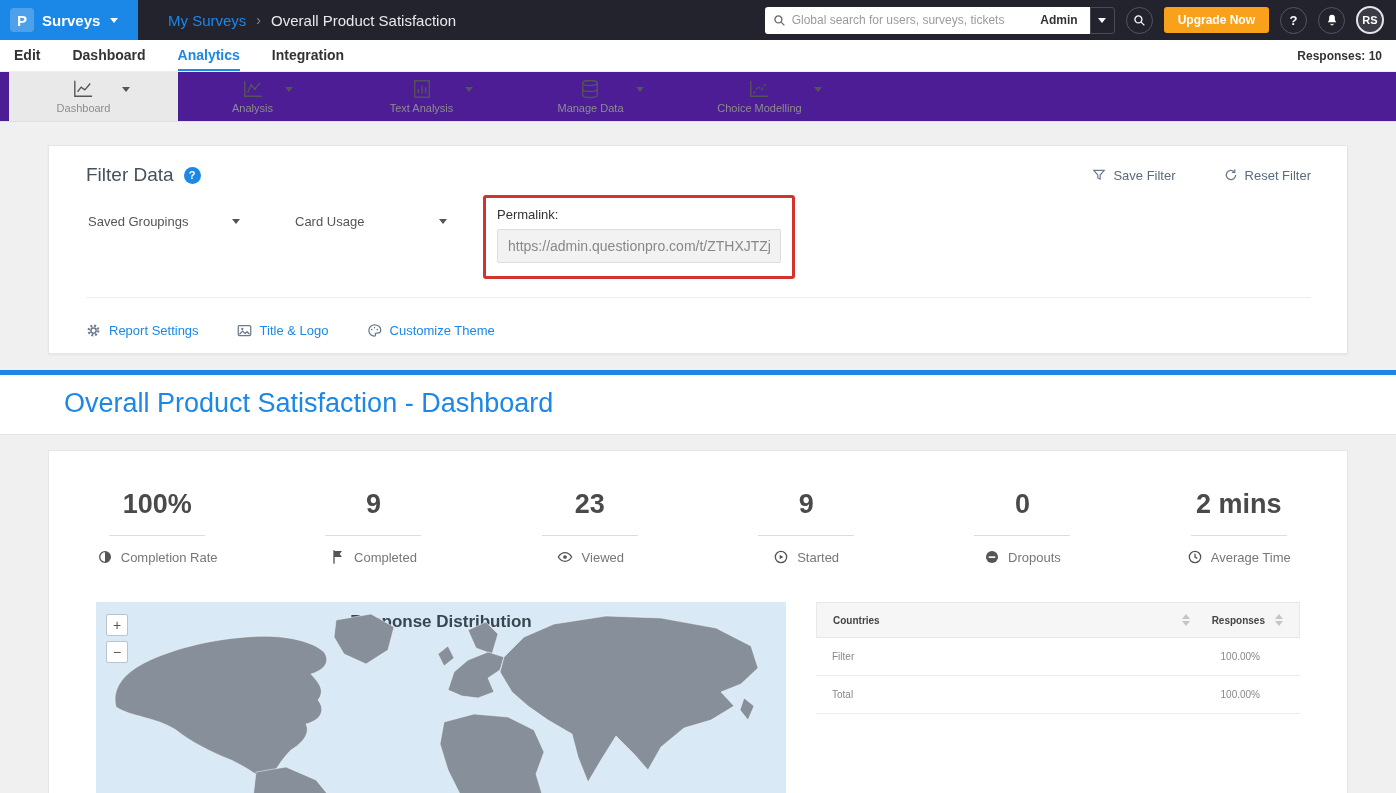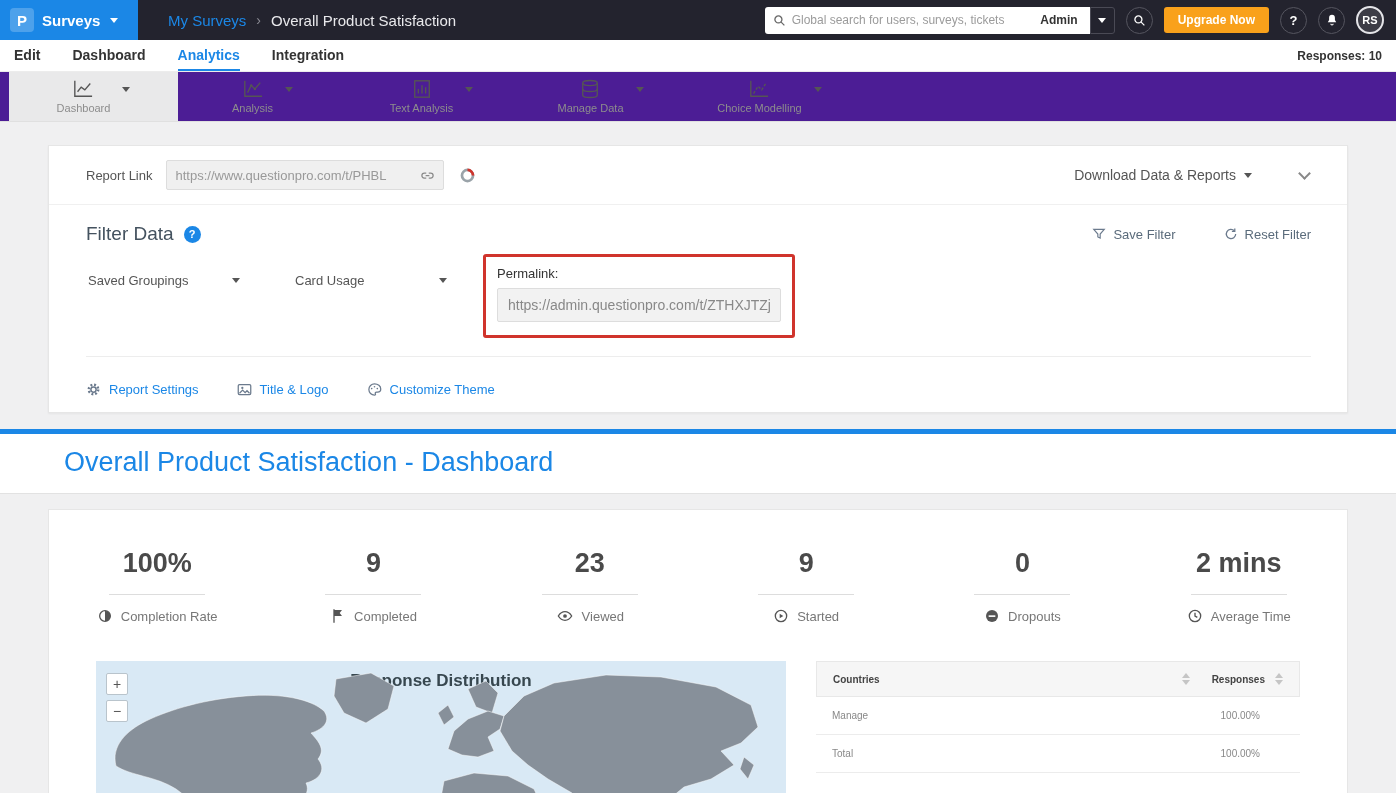--- a/index.html
+++ b/index.html
@@ -216,38 +216,20 @@
           <path d="M3 2v17h19" stroke="#555" fill="none" stroke-width="1.5"></path>
           <polyline points="6,16 11,8 15,12 20,4" stroke="#555" fill="none" stroke-width="1.5" stroke-dasharray="3 2"></polyline>
         </svg>
       <span class="tool-label">Choice Modelling</span>
     </div>
     <i class="caret-d tool-caret"></i>
   </div>
 </div>
 
 <section class="panel">
-  <div class="report-row">
-    <span class="report-label">Report Link</span>
-    <div class="linkbox">
-      <input readonly="" value="https://www.questionpro.com/t/PHBL" style="">
-      <svg width="15" height="15" viewBox="0 0 24 24">
-          <path d="M10 8H7a4 4 0 0 0 0 8h3M14 8h3a4 4 0 0 1 0 8h-3M9 12h6" stroke="#8a8a8a" fill="none" stroke-width="2"></path>
-        </svg>
-    </div>
-    <svg class="donut" width="19" height="19" viewBox="0 0 24 24">
-        <circle cx="12" cy="12" r="7" fill="none" stroke="#9aa3a9" stroke-width="3.4"></circle>
-        <path d="M12 5a7 7 0 0 1 7 7" fill="none" stroke="#d0342c" stroke-width="3.4"></path>
-      </svg>
-    <div class="download-group">
-      <span>Download Data &amp; Reports</span>
-      <i class="caret-d"></i>
-    </div>
-    <i class="chev"></i>
-  </div>
 
   <div class="filter-section">
     <div class="filter-head">
       <span class="filter-title">Filter Data</span>
       <span class="q-badge">?</span>
       <div class="filter-actions">
         <div class="action-link">
           <svg width="14" height="14" viewBox="0 0 24 24">
               <path d="M3 4h18l-7 8v7l-4-2v-5L3 4z" fill="none" stroke="#6b7a8d" stroke-width="2"></path>
             </svg>
@@ -415,21 +397,21 @@
             <i class="up"></i>
             <i class="down"></i>
           </span>
         <span class="resp">Responses</span>
         <span class="sort">
             <i class="up"></i>
             <i class="down"></i>
           </span>
       </div>
       <div class="gt-row">
-        <span class="cname">Manage</span>
+        <span class="cname">Filter</span>
         <span class="cval">100.00%</span>
       </div>
       <div class="gt-row">
         <span class="cname">Total</span>
         <span class="cval">100.00%</span>
       </div>
     </div>
   </div>
 </section>
 

